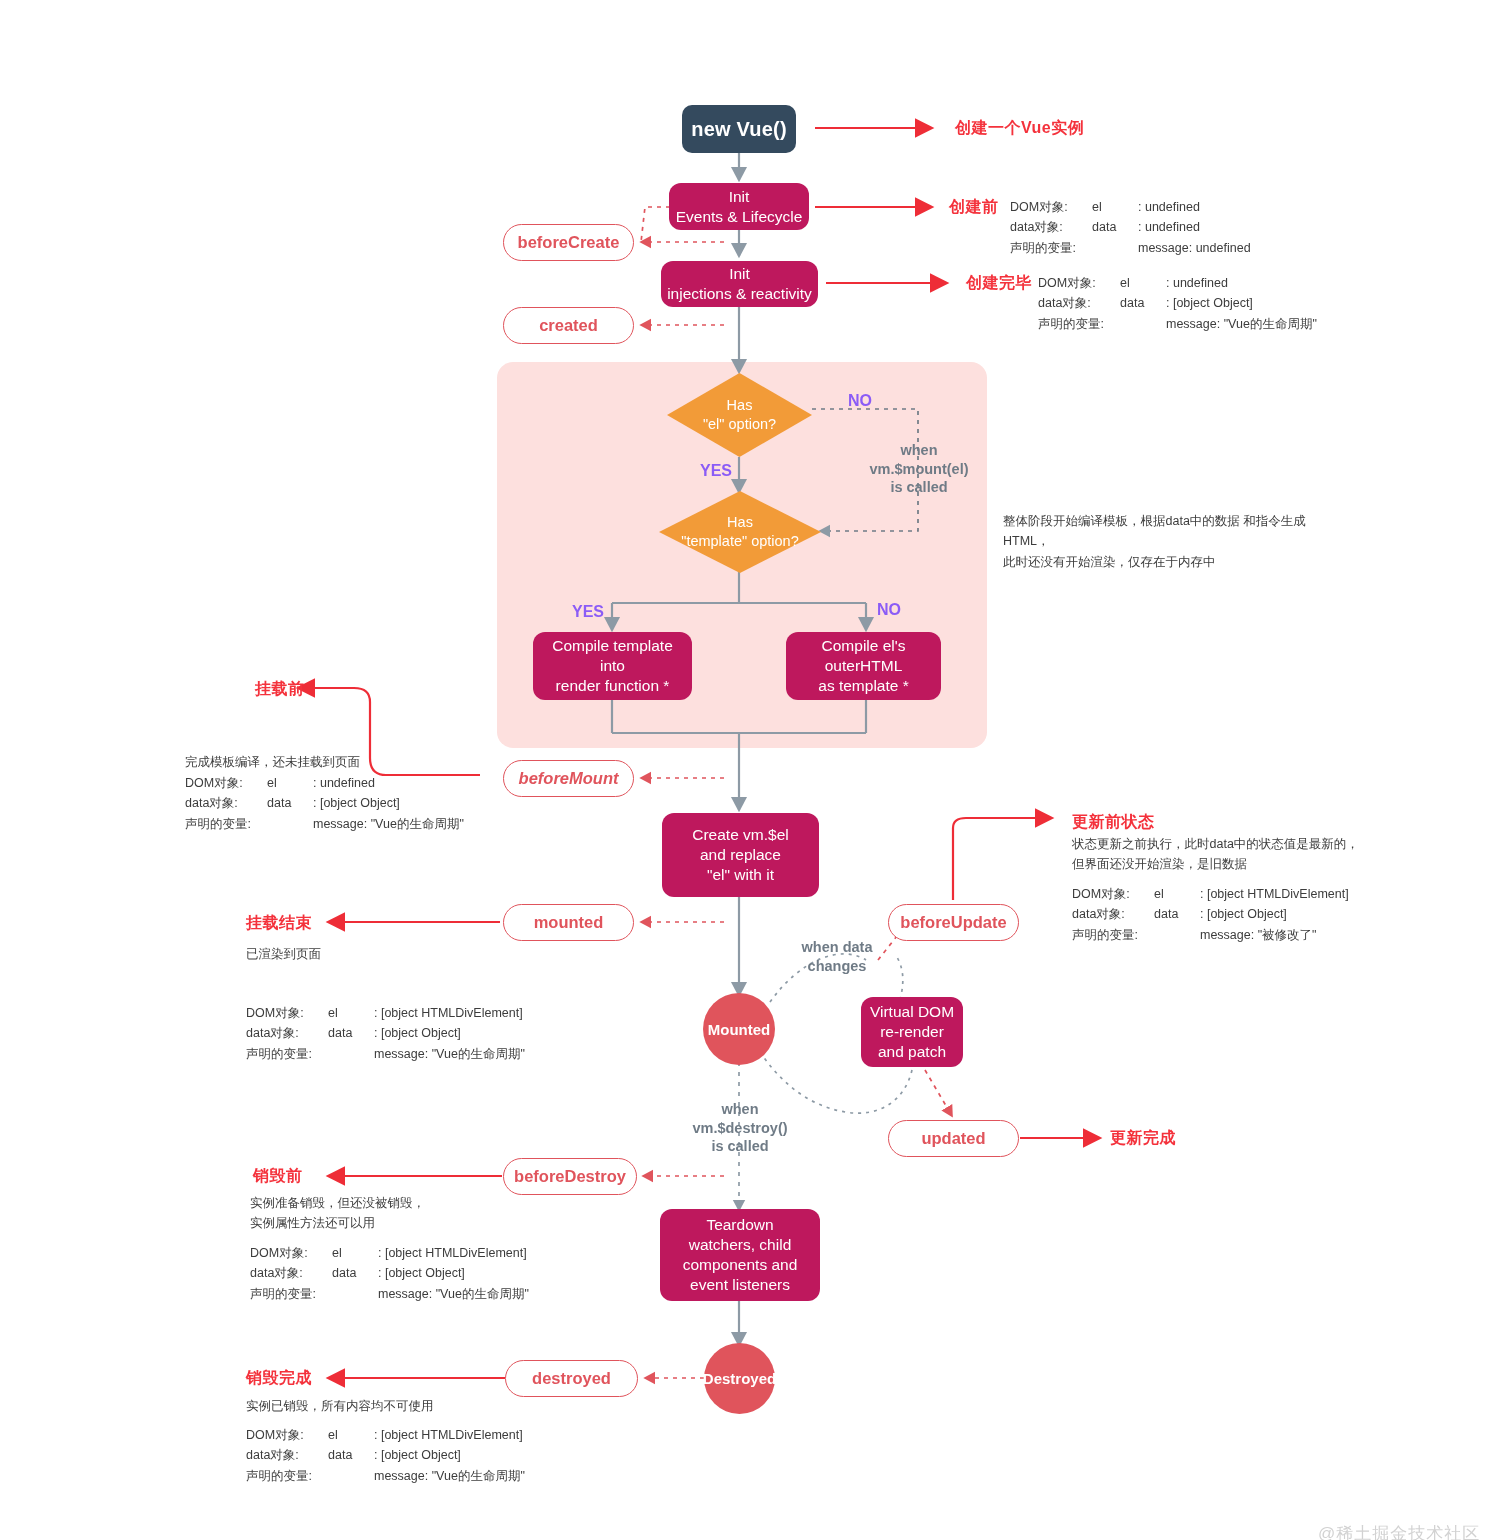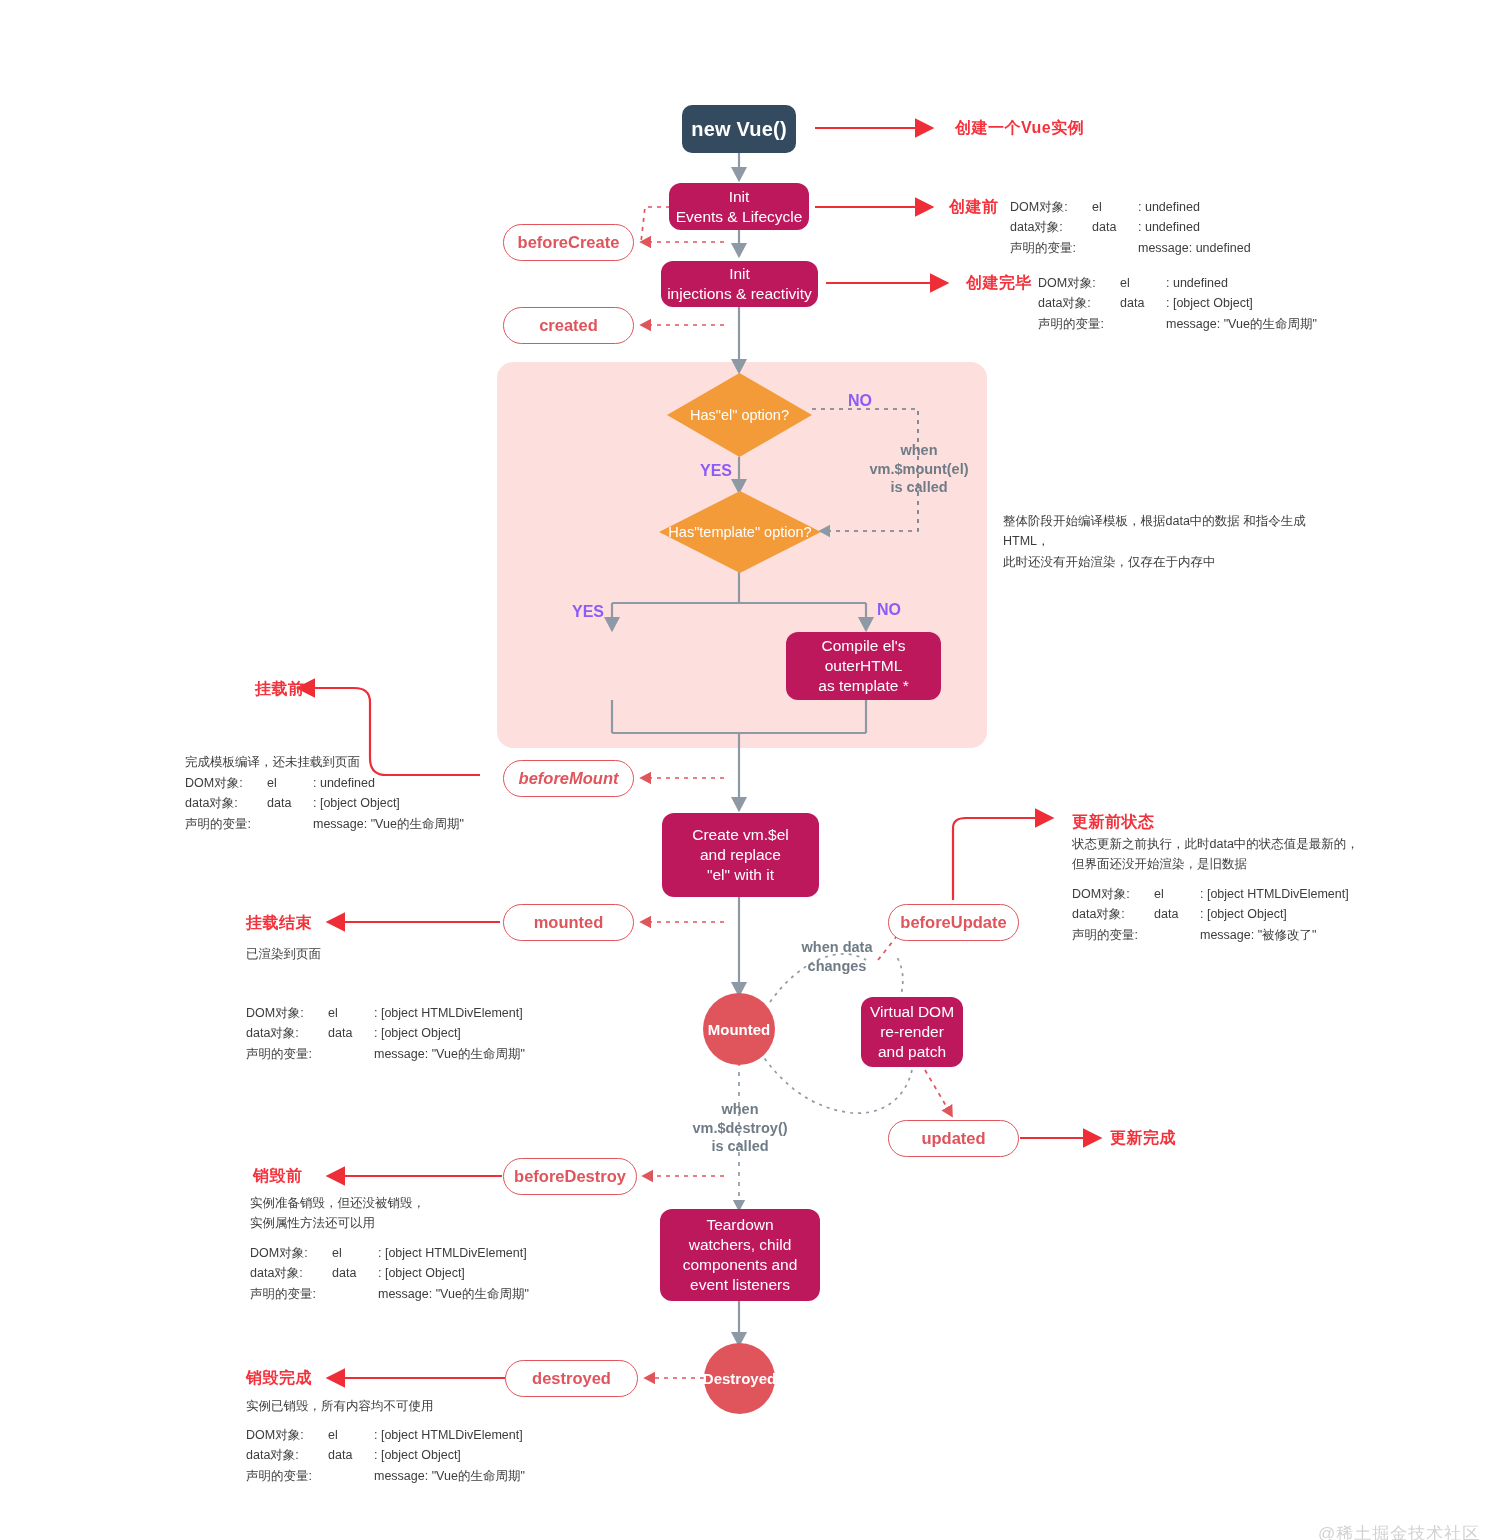--- a/index.html
+++ b/index.html
@@ -15,21 +15,21 @@
         justify-content:center;text-align:center;}
 
   .nv{background:#344a5e;color:#fff;border-radius:10px;font-weight:bold;font-size:20px;letter-spacing:.2px;}
   .green{background:#be185d;color:#fff;border-radius:12px;font-size:15.5px;line-height:1.28;}
   .circ{background:#e0545c;color:#fff;border-radius:50%;font-weight:bold;font-size:15px;}
   .pill{background:#fff;border:1.8px solid #e0545c;border-radius:20px;color:#e0545c;
         font-weight:bold;font-size:16.5px;}
   .diamond-wrap{position:absolute;}
   .diamond{position:absolute;left:0;top:0;}
   .dlabel{position:absolute;left:0;top:0;width:100%;height:100%;display:flex;
-          flex-direction:row;align-items:center;justify-content:center;
+          flex-direction:column;align-items:center;justify-content:center;
           color:#fff;font-size:14.5px;line-height:1.3;text-align:center;}
   .pinkbg{position:absolute;background:#fde0de;border-radius:16px;}
 
   .yn{position:absolute;color:#8b5cf6;font-weight:bold;font-size:16px;}
   .note-grey{position:absolute;color:#6f7b86;font-weight:bold;font-size:14.5px;
              line-height:1.28;text-align:center;}
 
   .cn-head{position:absolute;color:#f4323c;font-size:16px;font-weight:bold;letter-spacing:.5px;}
   .cn-body{position:absolute;color:#3c3c3c;font-size:12.5px;line-height:1.62;white-space:pre-line;}
   .kv{position:absolute;color:#3c3c3c;font-size:12.5px;line-height:1.62;}
@@ -130,20 +130,23 @@
   <div class="diamond-wrap" style="left:659px;top:491px;width:162px;height:82px;">
     <svg class="diamond" width="162" height="82" viewBox="0 0 162 82">
       <polygon points="81,0 162,41 81,82 0,41" fill="#f29b38"></polygon>
     </svg>
     <div class="dlabel">
       <span>Has</span>
       <span>"template" option?</span>
     </div>
   </div>
 
+  <div class="node green" style="left:533px;top:632px;width:159px;height:68px;white-space:pre-line;">Compile template
+into
+render function *</div>
 
   <div class="node green" style="left:786px;top:632px;width:155px;height:68px;white-space:pre-line;">Compile el's
 outerHTML
 as template *</div>
 
   <div class="node green" style="left:662px;top:813px;width:157px;height:84px;white-space:pre-line;">Create vm.$el
 and replace
 "el" with it</div>
 
   <div class="node circ" style="left:703px;top:993px;width:72px;height:72px;">Mounted</div>

